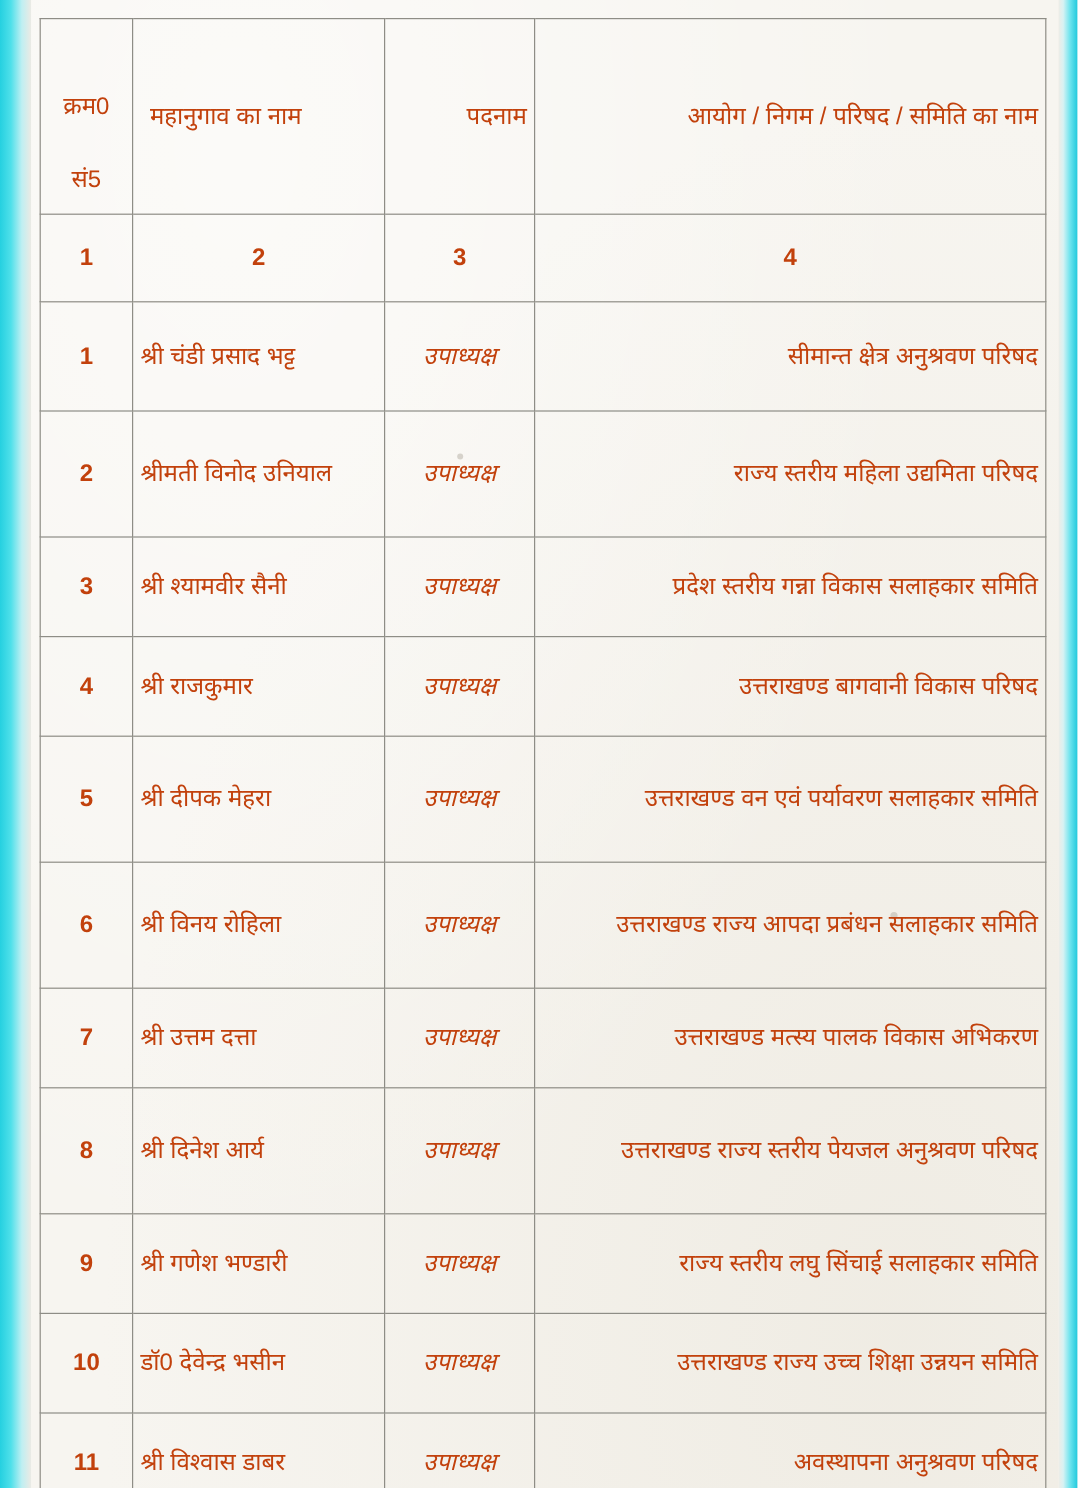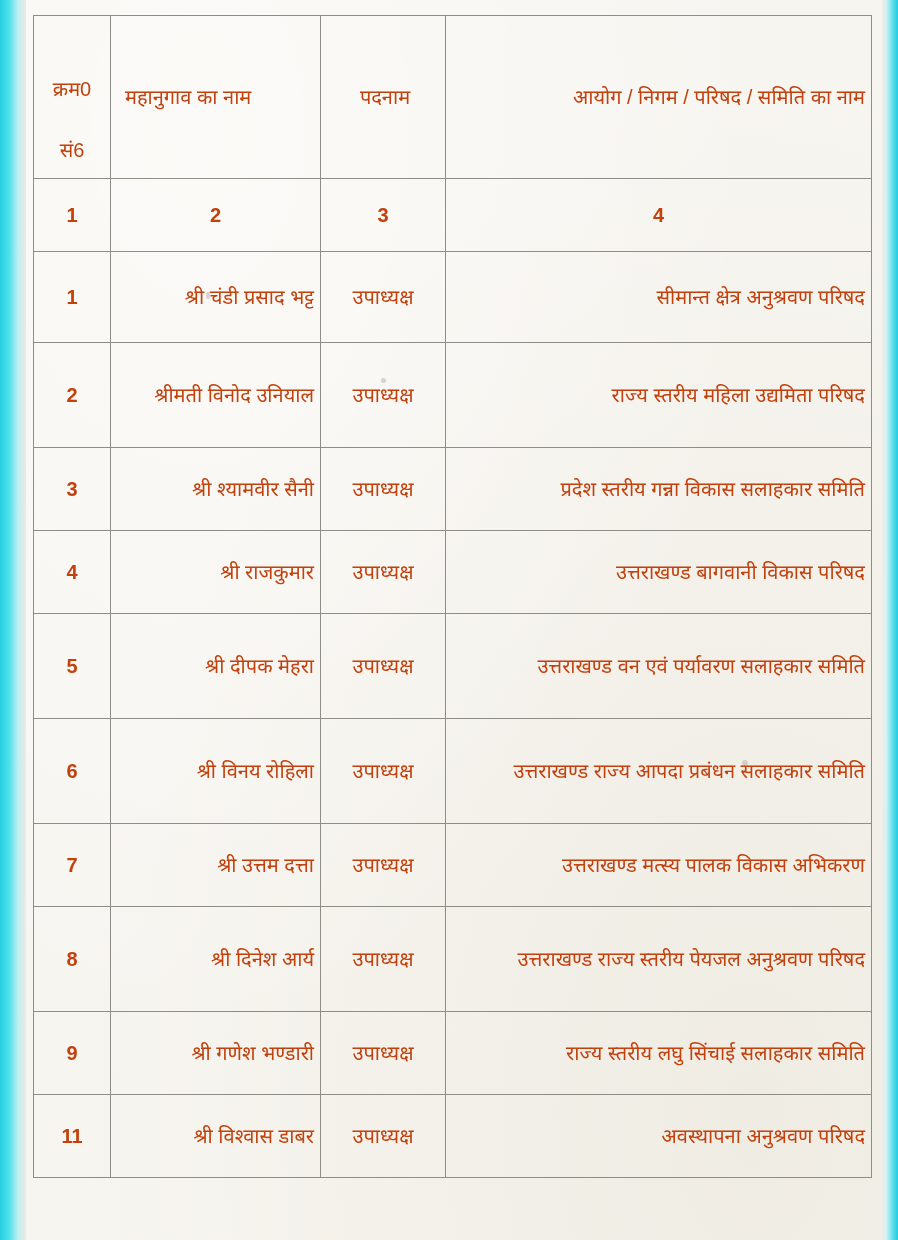--- a/index.html
+++ b/index.html
@@ -78,42 +78,43 @@
   }
   .head-sno {
     vertical-align: bottom !important;
     text-align: center;
     padding-bottom: 14px !important;
     font-size: 21px;
     line-height: 1.5;
   }
   .head-sno span { display: block; margin-top: 32px; }
   .head-name { text-align: left; padding-left: 14px !important; }
-  .head-desig { text-align: center; padding-left: 10px !important; }
+  .head-desig { text-align: right; padding-left: 10px !important; }
   .head-body { text-align: right; padding-left: 14px !important; }
 
   .numrow td {
     text-align: center;
     font-weight: bold;
     font-size: 19px;
     height: 56px;
     padding: 6px;
   }
   .cell-sno {
     text-align: center;
     font-weight: bold;
     font-size: 19px;
   }
   .cell-name {
-    text-align: right;
+    text-align: left;
     font-size: 21px;
   }
   .cell-desig {
     text-align: center;
     font-size: 19px;
+    font-style: italic;
   }
   .cell-body {
     text-align: right;
     font-size: 20px;
     line-height: 1.55;
   }
   .r-tall td { height: 88px; }
   .r-med td { height: 74px; }
   .r-short td { height: 66px; }
   
@@ -143,21 +144,21 @@
     <colgroup>
       <col class="c1">
         <col class="c2">
         <col class="c3">
         <col class="c4">
     </colgroup>
     <tbody>
       <tr class="head-row">
         <td class="head-sno">
           <span>क्रम0</span>
-          <span>सं6</span>
+          <span>सं5</span>
         </td>
         <td class="head-name">महानुगाव का नाम</td>
         <td class="head-desig">पदनाम</td>
         <td class="head-body">आयोग / निगम / परिषद / समिति का नाम</td>
       </tr>
 
       <tr class="numrow">
         <td>1</td>
         <td>2</td>
         <td>3</td>
@@ -220,20 +221,26 @@
         <td class="cell-body">उत्तराखण्ड राज्य स्तरीय पेयजल अनुश्रवण परिषद</td>
       </tr>
 
       <tr class="r-short">
         <td class="cell-sno">9</td>
         <td class="cell-name">श्री गणेश भण्डारी</td>
         <td class="cell-desig">उपाध्यक्ष</td>
         <td class="cell-body">राज्य स्तरीय लघु सिंचाई सलाहकार समिति</td>
       </tr>
 
+      <tr class="r-short">
+        <td class="cell-sno">10</td>
+        <td class="cell-name">डॉ0 देवेन्द्र भसीन</td>
+        <td class="cell-desig">उपाध्यक्ष</td>
+        <td class="cell-body">उत्तराखण्ड राज्य उच्च शिक्षा उन्नयन समिति</td>
+      </tr>
 
       <tr class="r-short">
         <td class="cell-sno">11</td>
         <td class="cell-name">श्री विश्वास डाबर</td>
         <td class="cell-desig">उपाध्यक्ष</td>
         <td class="cell-body">अवस्थापना अनुश्रवण परिषद</td>
       </tr>
     </tbody>
   </table>
 </div>

